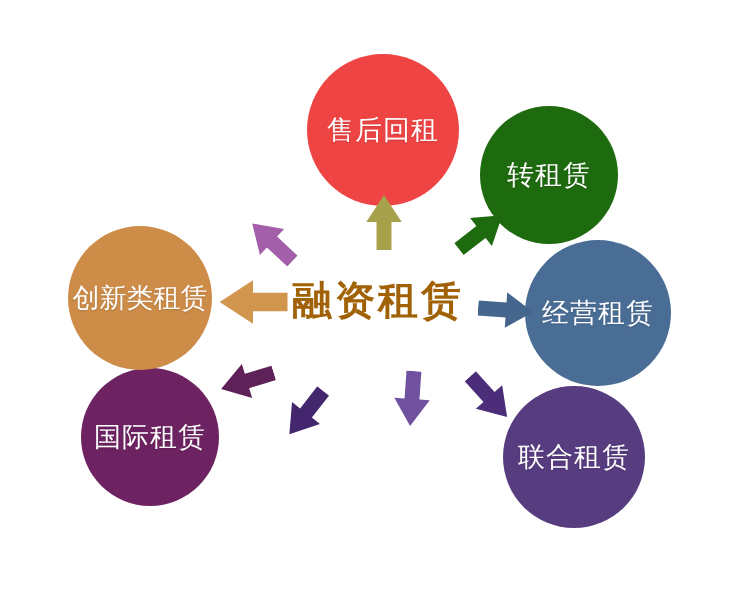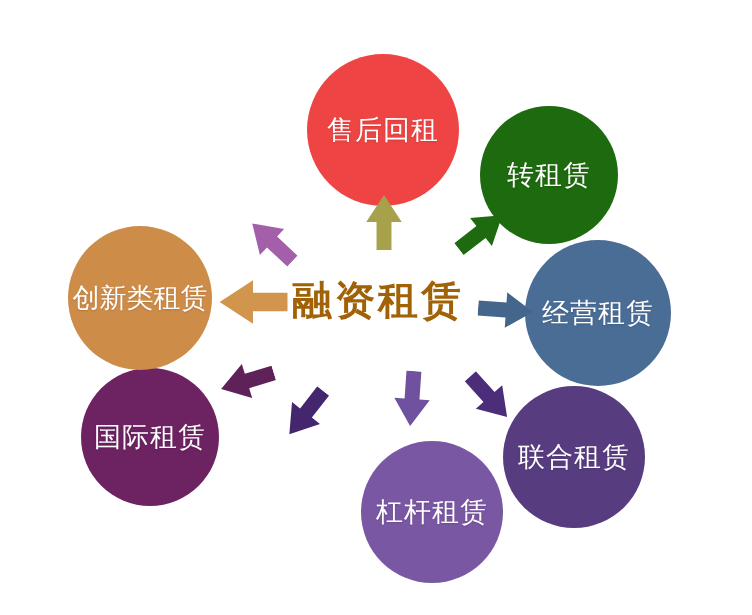--- a/index.html
+++ b/index.html
@@ -76,23 +76,20 @@
   </div>
 
   <div class="node" style="left: 525px; top: 240px; width: 146px; height: 146px; background-color: rgb(74, 109, 150);">
     <span class="label">经营租赁</span>
   </div>
 
   <div class="node" style="left: 503px; top: 386px; width: 142px; height: 142px; background-color: rgb(87, 60, 128);">
     <span class="label">联合租赁</span>
   </div>
 
-  <div class="node" style="left: 361px; top: 441px; width: 142px; height: 142px; background-color: rgb(122, 87, 163);">
-    <span class="label">杠杆租赁</span>
-  </div>
 
 
   <div class="node" style="left: 81px; top: 368px; width: 138px; height: 138px; background-color: rgb(109, 34, 98);">
     <span class="label">国际租赁</span>
   </div>
 
   <div class="node" style="left: 68px; top: 226px; width: 144px; height: 144px; background-color: rgb(206, 140, 73);">
     <span class="label small">创新类租赁</span>
   </div>
 

